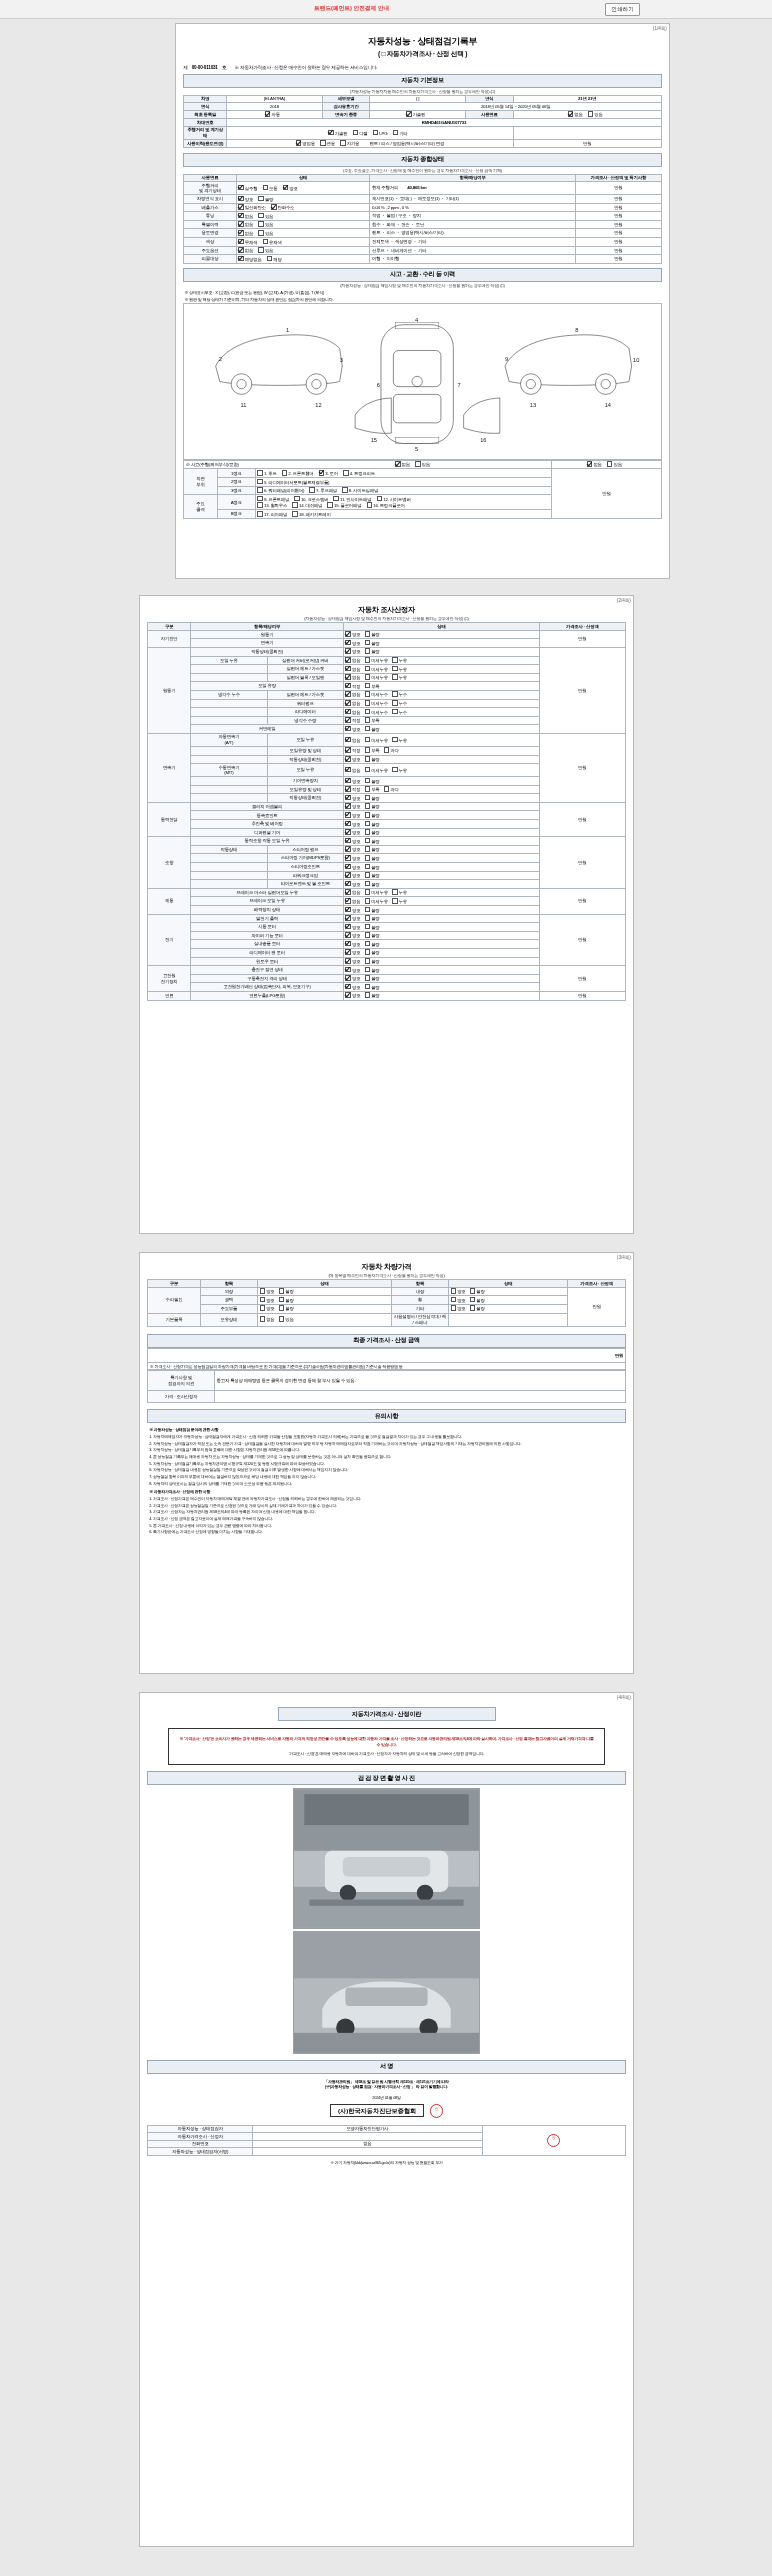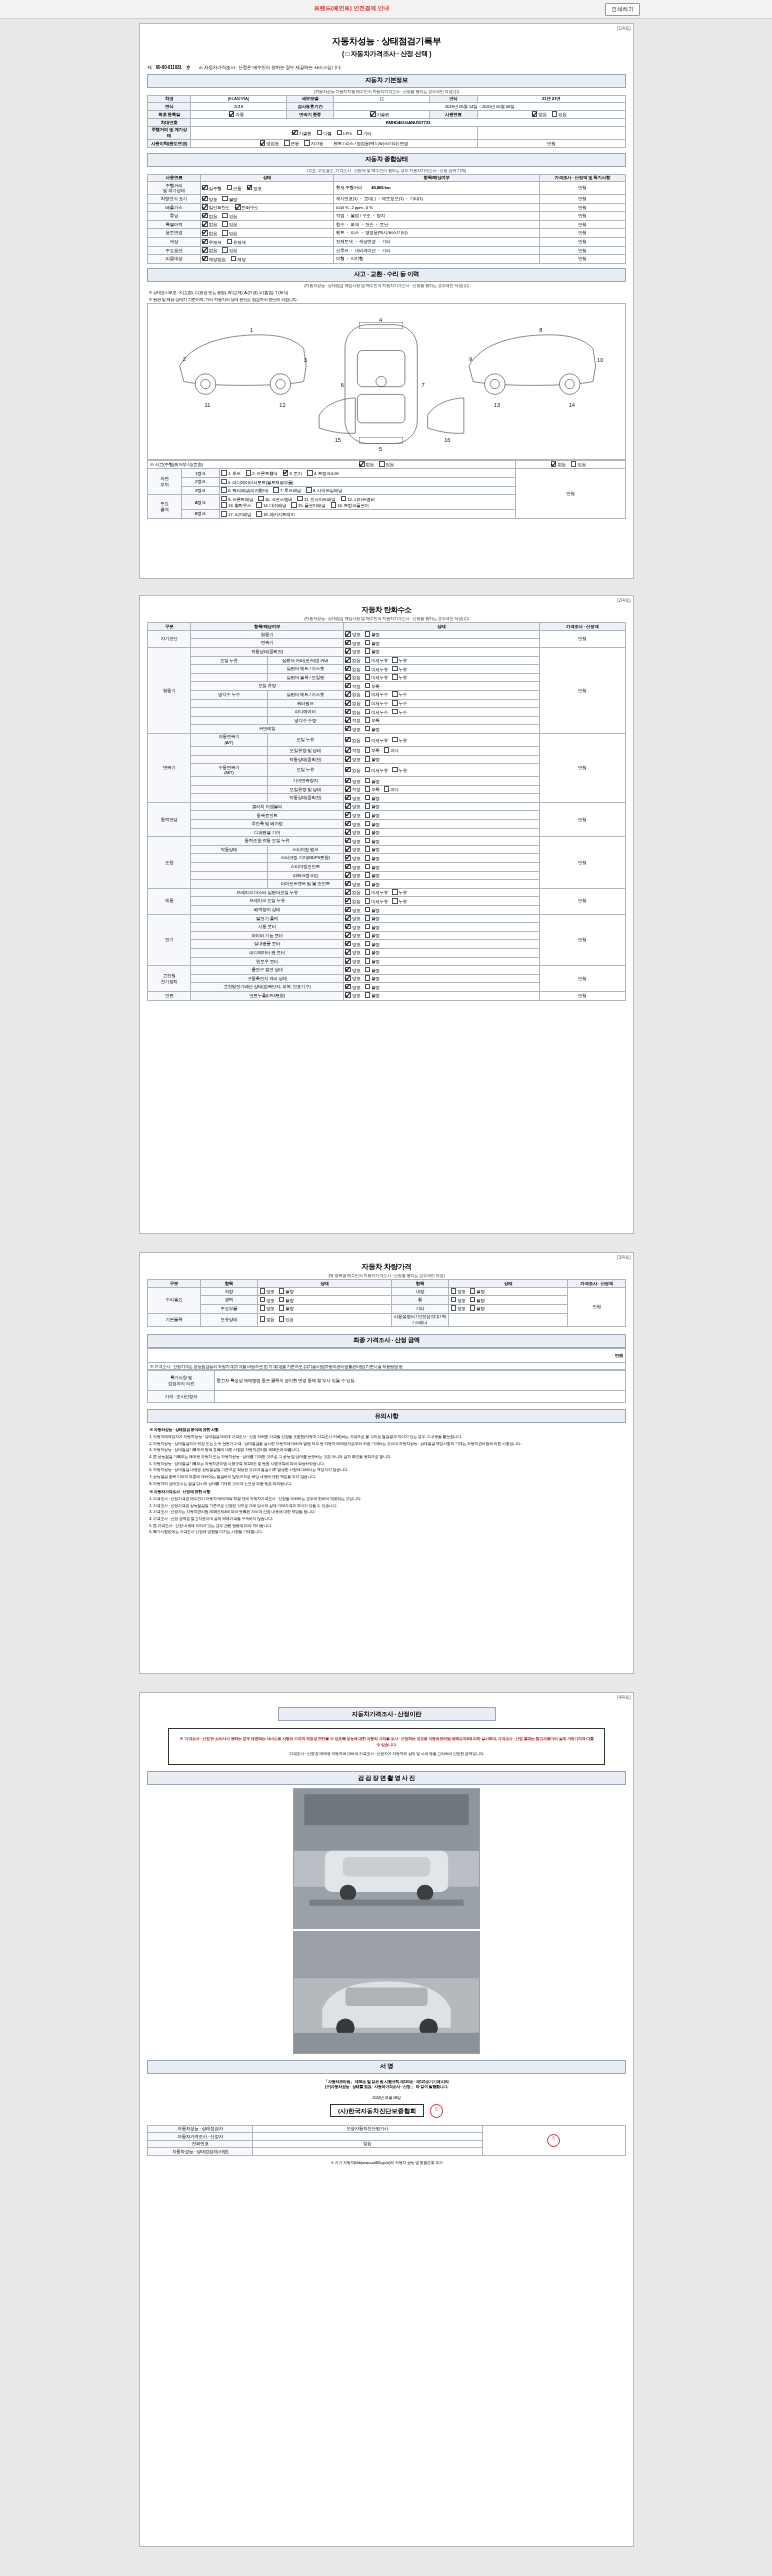--- a/index.html
+++ b/index.html
@@ -37,21 +37,21 @@
 </head>
 <body>
 
 <div id="page">
 
   <div class="topbar">
     <div class="tlink">트랜드(페먼트) 안전결제 안내</div>
     <div class="btn">인쇄하기</div>
   </div>
 
-  <div class="sheet" style="top:23px;height:556px;">
+  <div class="sheet" style="top:23px;height:556px;margin-left:36px;">
     <div class="pgno">(1/4쪽)</div>
     <div class="doc">
       <div class="hdr">
         <div class="t1">자동차성능 · 상태점검기록부</div>
         <div class="t2">( □ 자동차가격조사 · 산정 선택 )</div>
       </div>
       <div style="font-size:4.6px;margin-top:5.2px;letter-spacing:-0.2px;">
         <span>제</span>
         <span class="b" style="margin:0 3.1px;">00-00-011031</span>
         <span>호</span>
@@ -356,21 +356,21 @@
           </td>
         </tr>
       </tbody>
         </table>
     </div>
   </div>
 
   <div class="sheet" style="top:595px;height:639px;">
     <div class="pgno">(2/4쪽)</div>
     <div class="doc">
-      <div class="big-h" style="margin-top:4.1px;">자동차 탄화수소</div>
+      <div class="big-h" style="margin-top:4.1px;">자동차 조사산정자</div>
       <div class="subnote">(자동차성능 · 상태점검 책임사항 및 매수인의 자동차가격조사 · 산정을 원하는 경우에만 작성) (□)</div>
       <table class="g">
         <colgroup>
             <col style="width:9%">
             <col style="width:16%">
             <col style="width:16%">
             <col style="width:41%">
             <col style="width:18%">
           </colgroup>
         <tbody>

